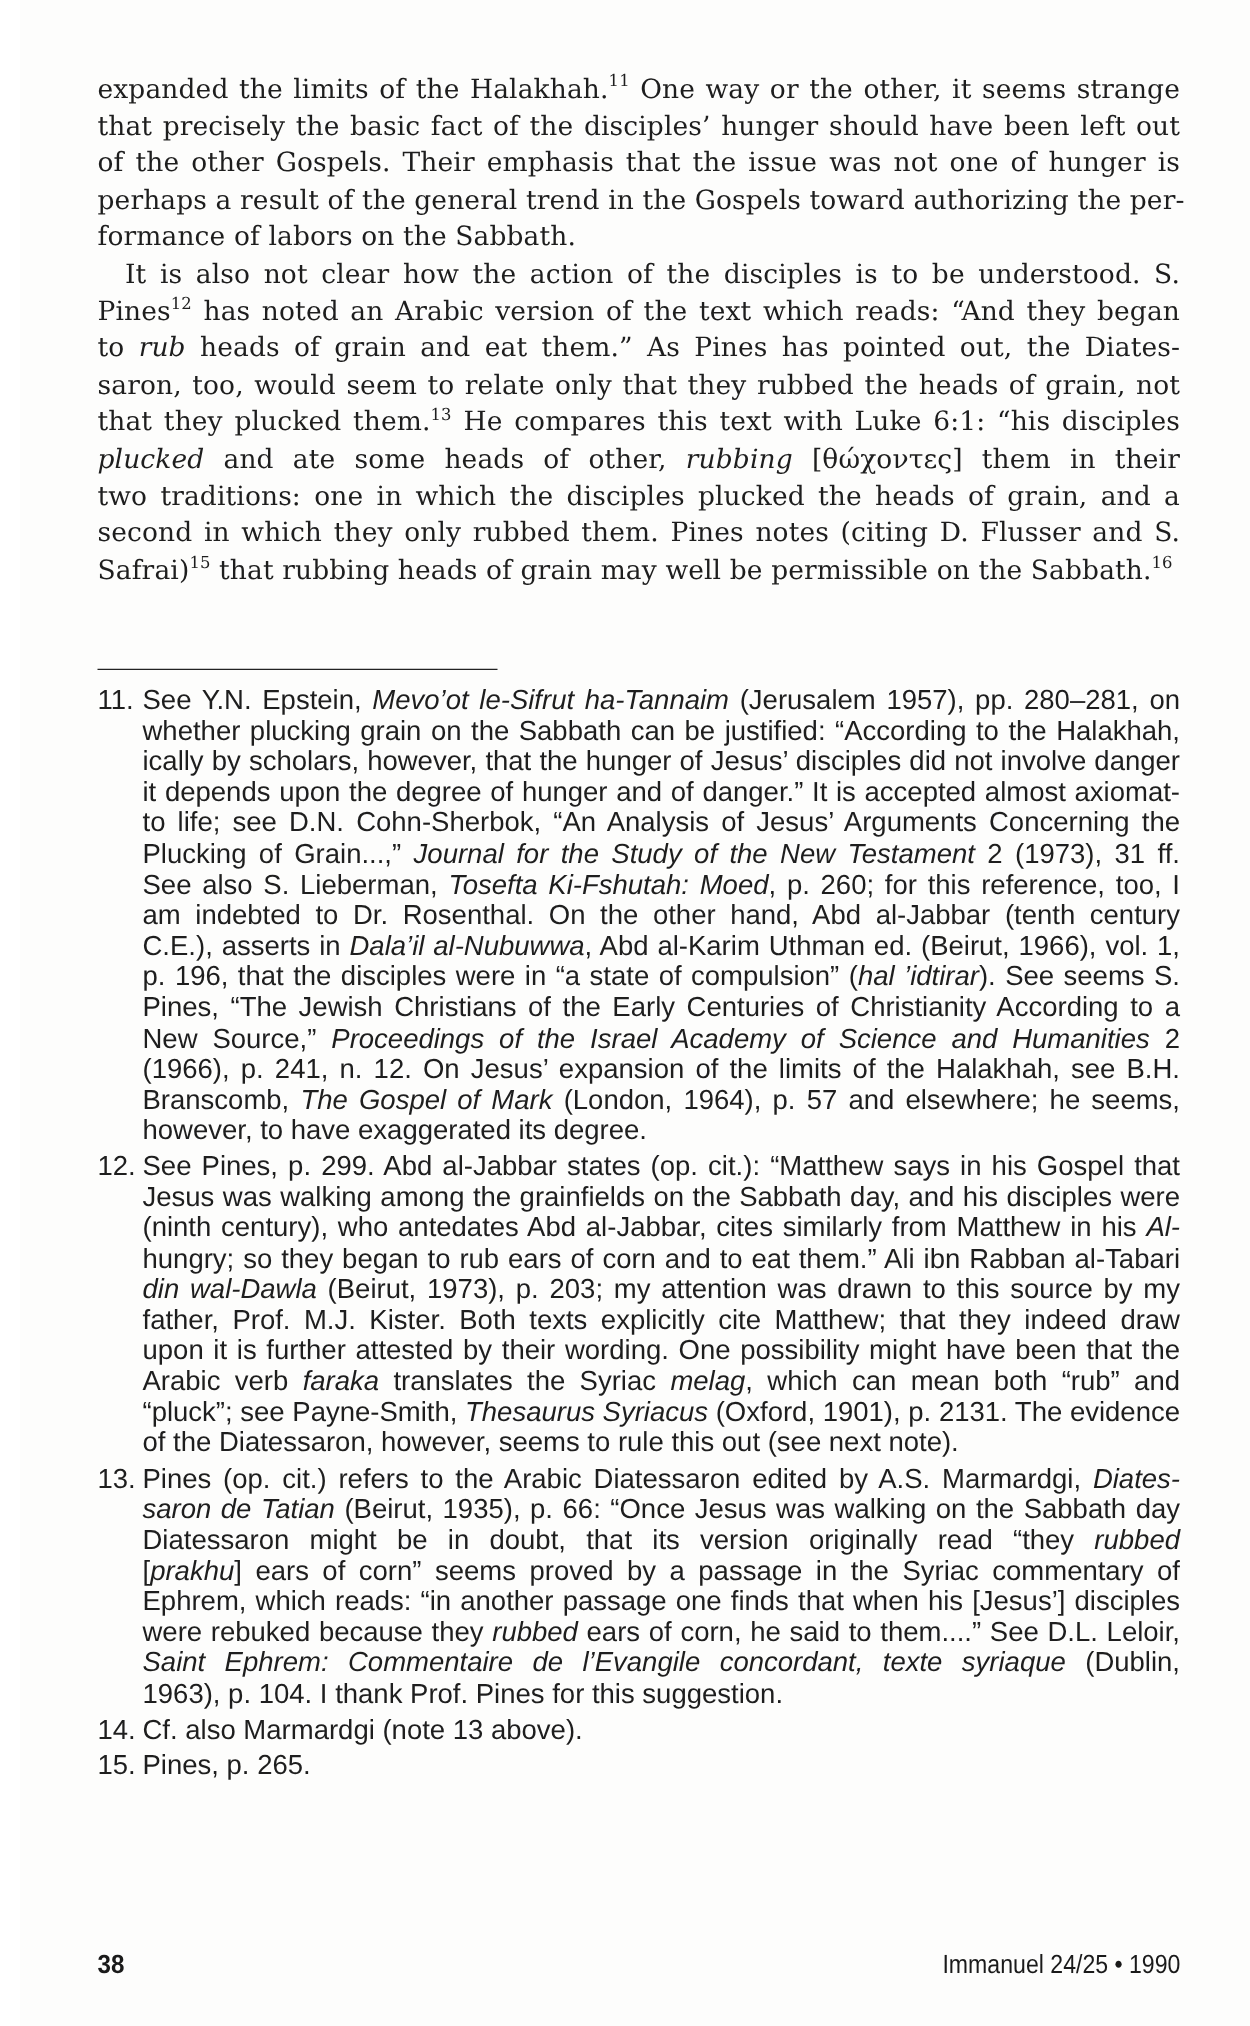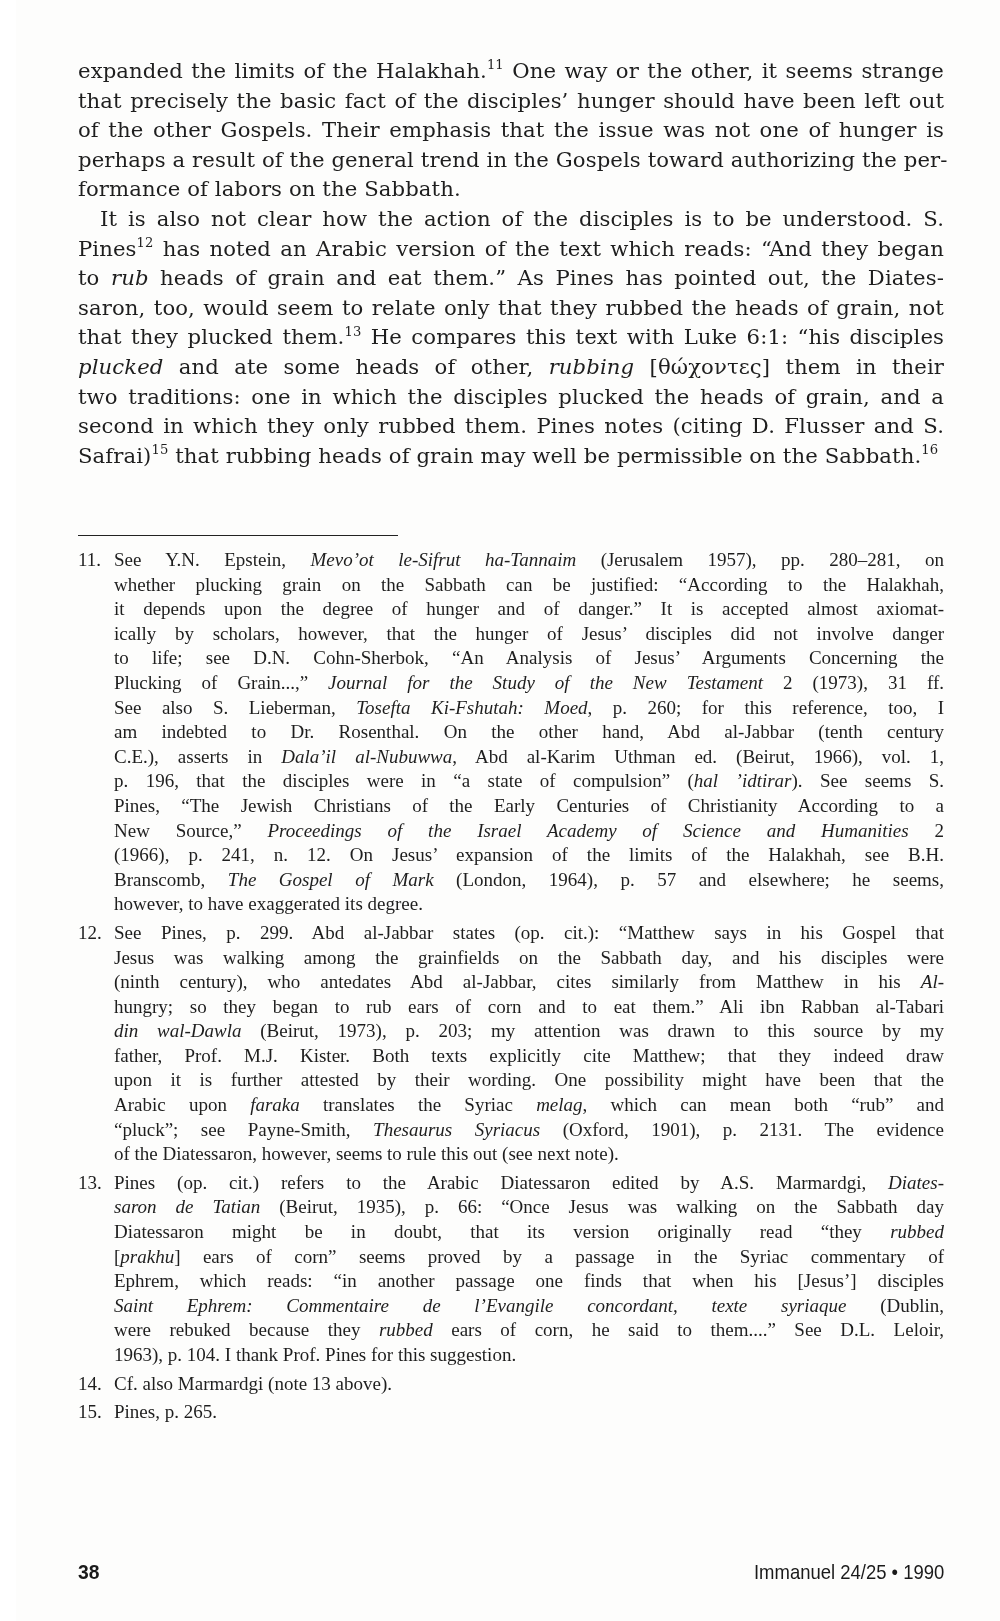--- a/index.html
+++ b/index.html
@@ -7,21 +7,21 @@
   .page { position: absolute; left: 16px; top: 0; width: 1000px; height: 1621px; background: #fdfdfc; }
   .body-text { position: absolute; left: 62px; top: 56px; width: 866px;
     font-family: "DejaVu Serif", serif; font-size: 21.2px; line-height: 29.6px; letter-spacing: 0.1px; }
   .line { display: block; white-space: nowrap; text-align: justify; text-align-last: justify; height: 29.6px; overflow: visible; }
   .line.last { text-align-last: left; }
   .line.indent { padding-left: 22px; }
   sup { font-size: 0.62em; line-height: 0; position: relative; top: -0.05em; }
   i { font-style: italic; }
   .rule { position: absolute; left: 62px; top: 535px; width: 320px; height: 0; border-top: 1.3px solid #222; }
   .notes { position: absolute; left: 62px; top: 548px; width: 866px;
-    font-family: Liberation Serif, serif; font-size: 19px; line-height: 24.6px; }
+    font-family: Liberation Sans, sans-serif; font-size: 22px; line-height: 24.6px; }
   .note { position: relative; padding-left: 36px; margin-bottom: 4px; }
   .note-num { position: absolute; left: 0; top: 0; }
   .note .line { height: 24.6px; }
   .footer { position: absolute; top: 1560px; left: 62px; width: 866px;
     font-family: "Liberation Sans", sans-serif; font-size: 21px; color: #1a1a1a; }
   .footer .pnum { position: absolute; left: 0; top: 0; font-weight: bold; transform: scaleX(0.92); transform-origin: left; }
   .footer .journal { position: absolute; right: 0; top: 0; transform: scaleX(0.88); transform-origin: right; }
 </style>
 </head>
 <body>
@@ -42,22 +42,22 @@
       <span class="line"><span>two traditions: one in which the disciples plucked the heads of grain, and a</span></span>
       <span class="line"><span>second in which they only rubbed them. Pines notes (citing D. Flusser and S.</span></span>
       <span class="line last"><span>Safrai)</span><sup>15</sup><span> that rubbing heads of grain may well be permissible on the Sabbath.</span><sup>16</sup></span>
     </div>
   <div class="rule"></div>
   <div class="notes" id="notes">
       <div class="note">
         <span class="note-num">11.</span>
         <span class="line"><span>See Y.N. Epstein, </span><i>Mevo’ot le-Sifrut ha-Tannaim</i><span> (Jerusalem 1957), pp. 280–281, on</span></span>
         <span class="line"><span>whether plucking grain on the Sabbath can be justified: “According to the Halakhah,</span></span>
+        <span class="line"><span>ically by scholars, however, that the hunger of Jesus’ disciples did not involve danger</span></span>
         <span class="line"><span>it depends upon the degree of hunger and of danger.” It is accepted almost axiomat-</span></span>
-        <span class="line"><span>ically by scholars, however, that the hunger of Jesus’ disciples did not involve danger</span></span>
         <span class="line"><span>to life; see D.N. Cohn-Sherbok, “An Analysis of Jesus’ Arguments Concerning the</span></span>
         <span class="line"><span>Plucking of Grain...,” </span><i>Journal for the Study of the New Testament</i><span> 2 (1973), 31 ff.</span></span>
         <span class="line"><span>See also S. Lieberman, </span><i>Tosefta Ki-Fshutah: Moed</i><span>, p. 260; for this reference, too, I</span></span>
         <span class="line"><span>am indebted to Dr. Rosenthal. On the other hand, Abd al-Jabbar (tenth century</span></span>
         <span class="line"><span>C.E.), asserts in </span><i>Dala’il al-Nubuwwa</i><span>, Abd al-Karim Uthman ed. (Beirut, 1966), vol. 1,</span></span>
         <span class="line"><span>p. 196, that the disciples were in “a state of compulsion” (</span><i>hal ’idtirar</i><span>). See seems S.</span></span>
         <span class="line"><span>Pines, “The Jewish Christians of the Early Centuries of Christianity According to a</span></span>
         <span class="line"><span>New Source,” </span><i>Proceedings of the Israel Academy of Science and Humanities</i><span> 2</span></span>
         <span class="line"><span>(1966), p. 241, n. 12. On Jesus’ expansion of the limits of the Halakhah, see B.H.</span></span>
         <span class="line"><span>Branscomb, </span><i>The Gospel of Mark</i><span> (London, 1964), p. 57 and elsewhere; he seems,</span></span>
@@ -65,33 +65,33 @@
       </div>
       <div class="note">
         <span class="note-num">12.</span>
         <span class="line"><span>See Pines, p. 299. Abd al-Jabbar states (op. cit.): “Matthew says in his Gospel that</span></span>
         <span class="line"><span>Jesus was walking among the grainfields on the Sabbath day, and his disciples were</span></span>
         <span class="line"><span>(ninth century), who antedates Abd al-Jabbar, cites similarly from Matthew in his </span><i>Al-</i></span>
         <span class="line"><span>hungry; so they began to rub ears of corn and to eat them.” Ali ibn Rabban al-Tabari</span></span>
         <span class="line"><i>din wal-Dawla</i><span> (Beirut, 1973), p. 203; my attention was drawn to this source by my</span></span>
         <span class="line"><span>father, Prof. M.J. Kister. Both texts explicitly cite Matthew; that they indeed draw</span></span>
         <span class="line"><span>upon it is further attested by their wording. One possibility might have been that the</span></span>
-        <span class="line"><span>Arabic upon </span><i>faraka</i><span> translates the Syriac </span><i>melag</i><span>, which can mean both “rub” and</span></span>
+        <span class="line"><span>Arabic verb </span><i>faraka</i><span> translates the Syriac </span><i>melag</i><span>, which can mean both “rub” and</span></span>
         <span class="line"><span>“pluck”; see Payne-Smith, </span><i>Thesaurus Syriacus</i><span> (Oxford, 1901), p. 2131. The evidence</span></span>
         <span class="line last"><span>of the Diatessaron, however, seems to rule this out (see next note).</span></span>
       </div>
       <div class="note">
         <span class="note-num">13.</span>
         <span class="line"><span>Pines (op. cit.) refers to the Arabic Diatessaron edited by A.S. Marmardgi, </span><i>Diates-</i></span>
         <span class="line"><i>saron de Tatian</i><span> (Beirut, 1935), p. 66: “Once Jesus was walking on the Sabbath day</span></span>
         <span class="line"><span>Diatessaron might be in doubt, that its version originally read “they </span><i>rubbed</i></span>
         <span class="line"><span>[</span><i>prakhu</i><span>] ears of corn” seems proved by a passage in the Syriac commentary of</span></span>
         <span class="line"><span>Ephrem, which reads: “in another passage one finds that when his [Jesus’] disciples</span></span>
+        <span class="line"><span>were rebuked because they </span><i>rubbed</i><span> ears of corn, he said to them....” See D.L. Leloir,</span></span>
         <span class="line"><i>Saint Ephrem: Commentaire de l’Evangile concordant, texte syriaque</i><span> (Dublin,</span></span>
-        <span class="line"><span>were rebuked because they </span><i>rubbed</i><span> ears of corn, he said to them....” See D.L. Leloir,</span></span>
         <span class="line last"><span>1963), p. 104. I thank Prof. Pines for this suggestion.</span></span>
       </div>
       <div class="note">
         <span class="note-num">14.</span>
         <span class="line last"><span>Cf. also Marmardgi (note 13 above).</span></span>
       </div>
       <div class="note">
         <span class="note-num">15.</span>
         <span class="line last"><span>Pines, p. 265.</span></span>
       </div>

